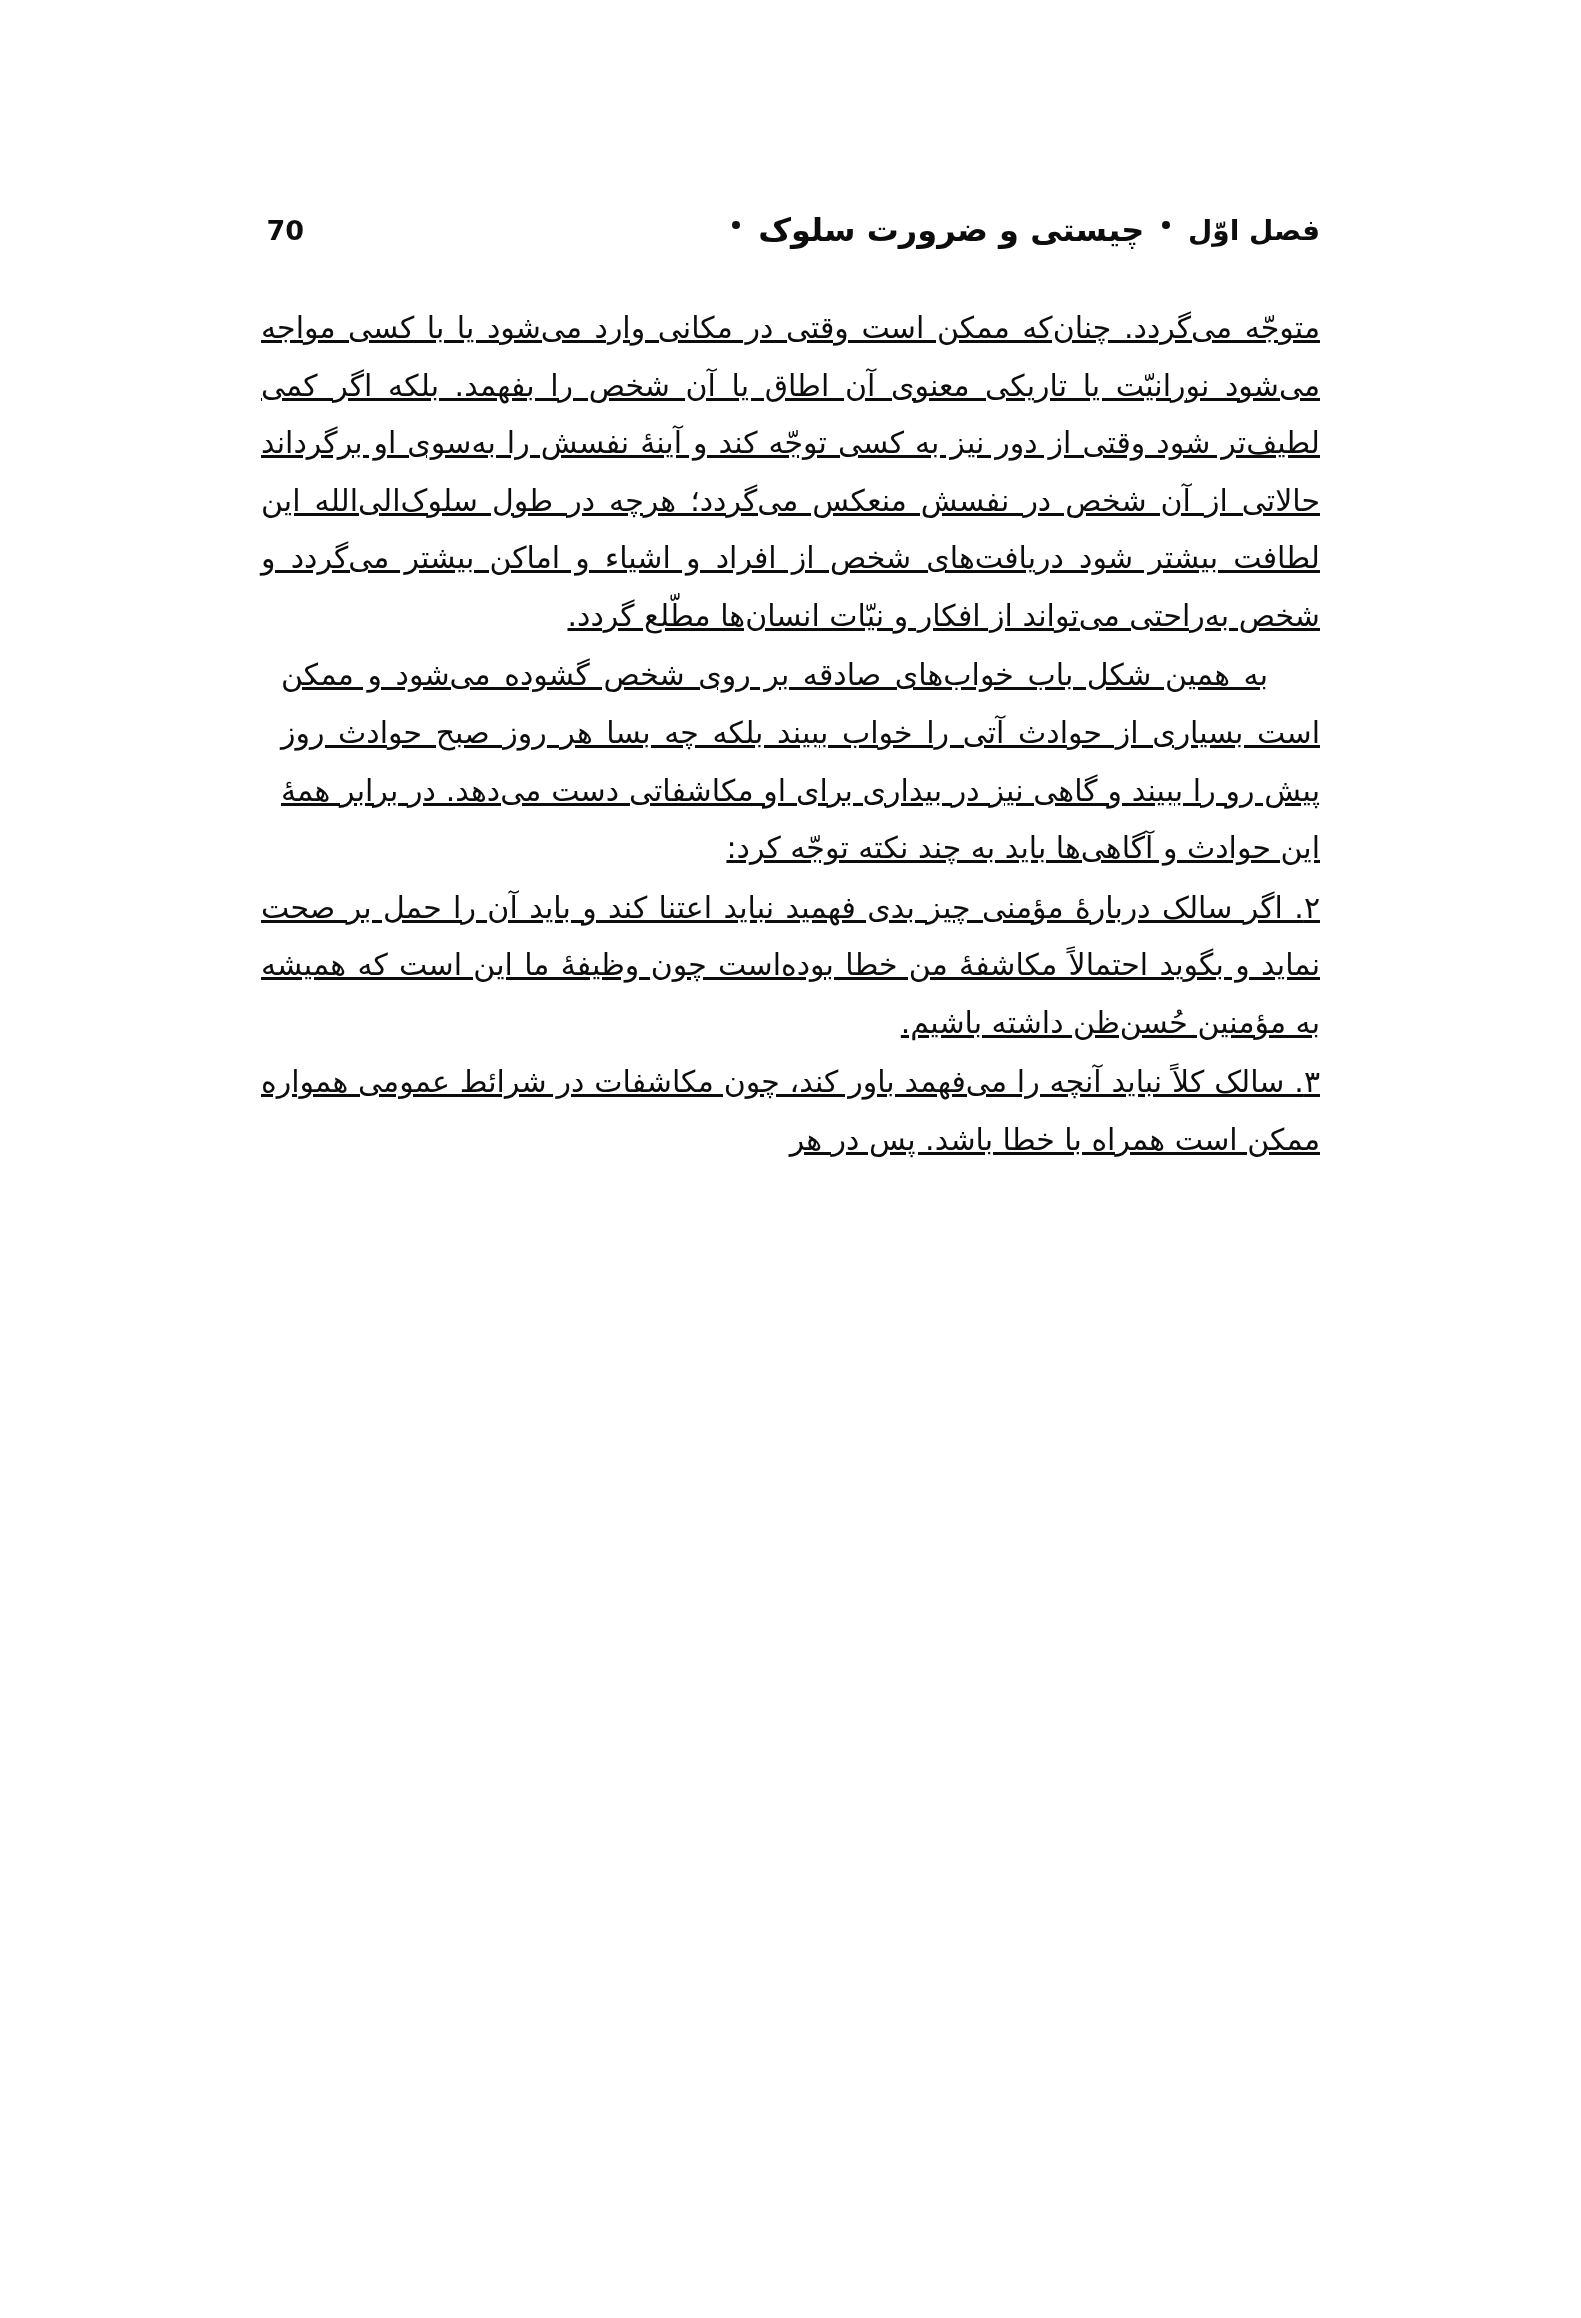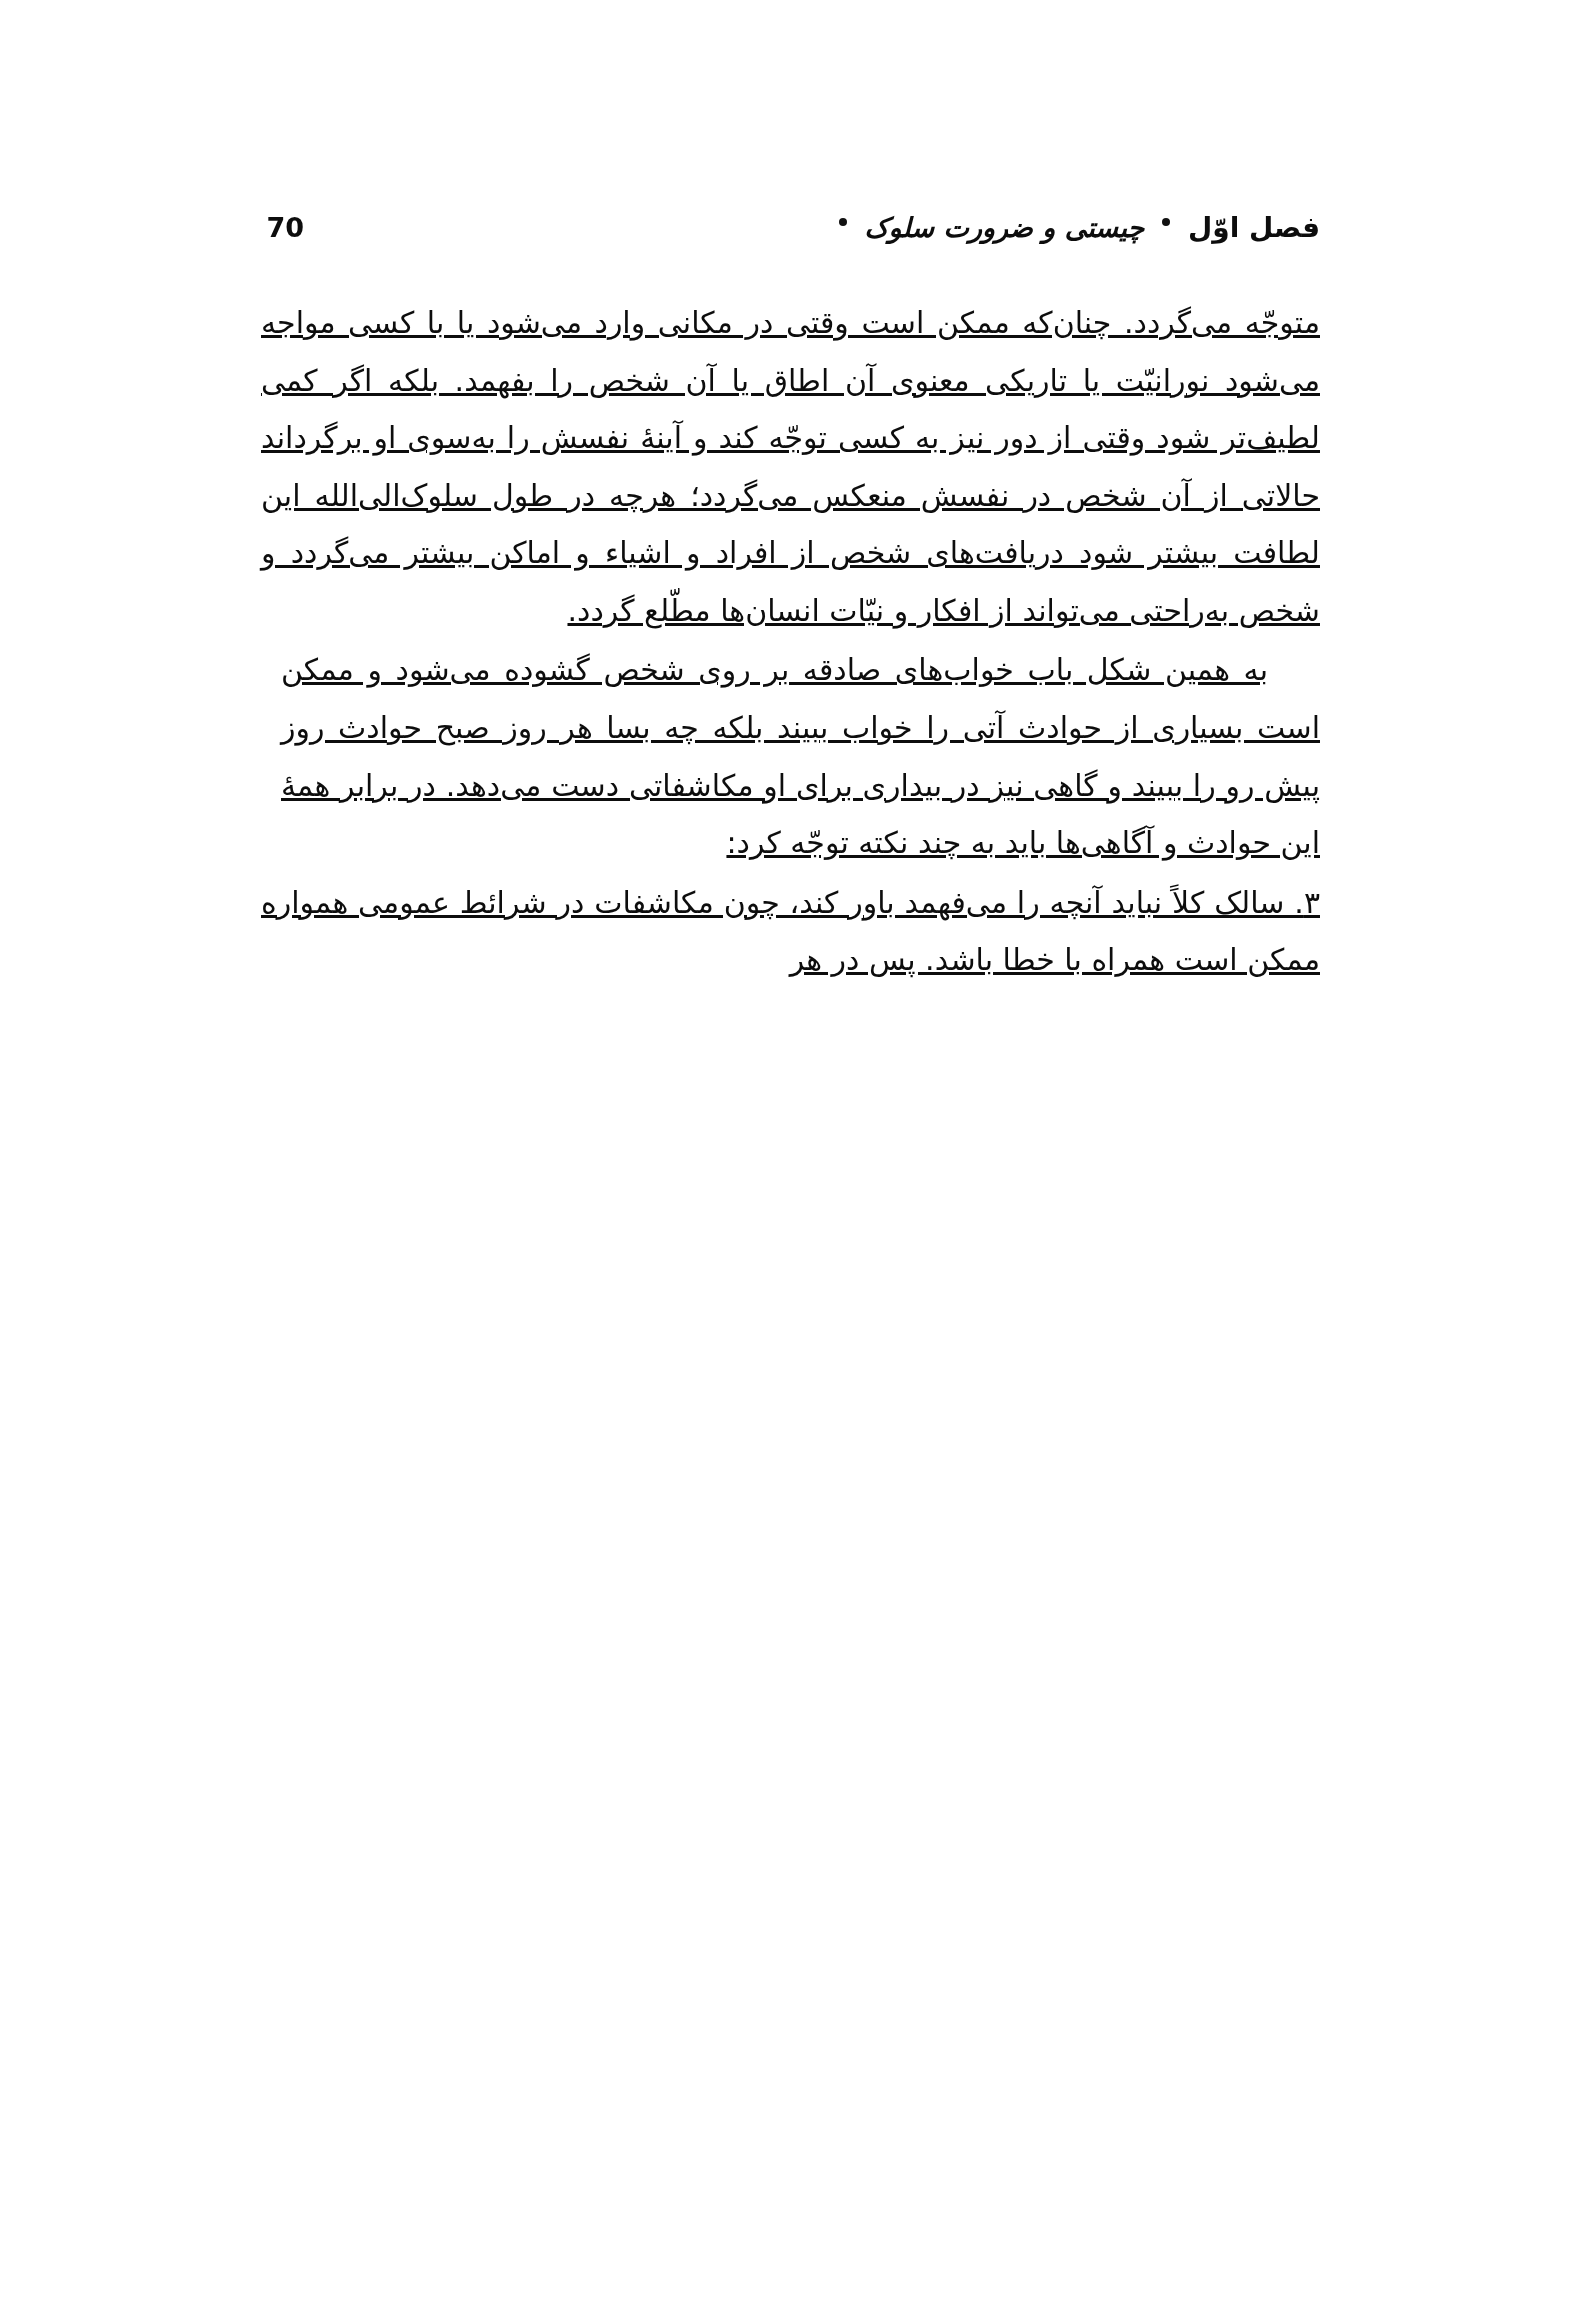--- a/index.html
+++ b/index.html
@@ -50,22 +50,21 @@
     width: 8px;
     height: 8px;
     border-radius: 50%;
     background: #111;
     margin: 0 5.4px;
     position: relative;
     top: -5.4px;
   }
   .header-title {
     font-weight: 700;
-    font-size: 27px;
-    font-style: italic;
+    font-size: 32px;
   }
   .page-number {
     font-weight: 700;
     font-size: 27px;
     margin-left: 5.4px;
   }
   .body-text {
     direction: rtl;
     text-align: justify;
     text-justify: inter-word;
@@ -94,17 +93,18 @@
       <span class="dot"></span>
       <span class="header-title">چیستی و ضرورت سلوک</span>
       <span class="dot"></span>
     </div>
     <div class="page-number">70</div>
   </div>
 
   <div class="body-text">
     <p>متوجّه می‌گردد. چنان‌که ممکن است وقتی در مکانی وارد می‌شود یا با کسی مواجه می‌شود نورانیّت یا تاریکی معنوی آن اطاق یا آن شخص را بفهمد. بلکه اگر کمی لطیف‌تر شود وقتی از دور نیز به کسی توجّه کند و آینهٔ نفسش را به‌سوی او برگرداند حالاتی از آن شخص در نفسش منعکس می‌گردد؛ هرچه در طول سلوک‌الی‌الله این لطافت بیشتر شود دریافت‌های شخص از افراد و اشیاء و اماکن بیشتر می‌گردد و شخص به‌راحتی می‌تواند از افکار و نیّات انسان‌ها مطّلع گردد.</p>
     <p class="indent">به همین شکل باب خواب‌های صادقه بر روی شخص گشوده می‌شود و ممکن است بسیاری از حوادث آتی را خواب ببیند بلکه چه بسا هر روز صبح حوادث روز پیش رو را ببیند و گاهی نیز در بیداری برای او مکاشفاتی دست می‌دهد. در برابر همهٔ این حوادث و آگاهی‌ها باید به چند نکته توجّه کرد:</p>
+    <p>۲. اگر سالک دربارهٔ مؤمنی چیز بدی فهمید نباید اعتنا کند و باید آن را حمل بر صحت نماید و بگوید احتمالاً مکاشفهٔ من خطا بوده‌است چون وظیفهٔ ما این است که همیشه به مؤمنین حُسن‌ظن داشته باشیم.</p>
     <p>۳. سالک کلاً نباید آنچه را می‌فهمد باور کند، چون مکاشفات در شرائط عمومی همواره ممکن است همراه با خطا باشد. پس در هر</p>
   </div>
 
 </div>
 
 
 </body></html>

